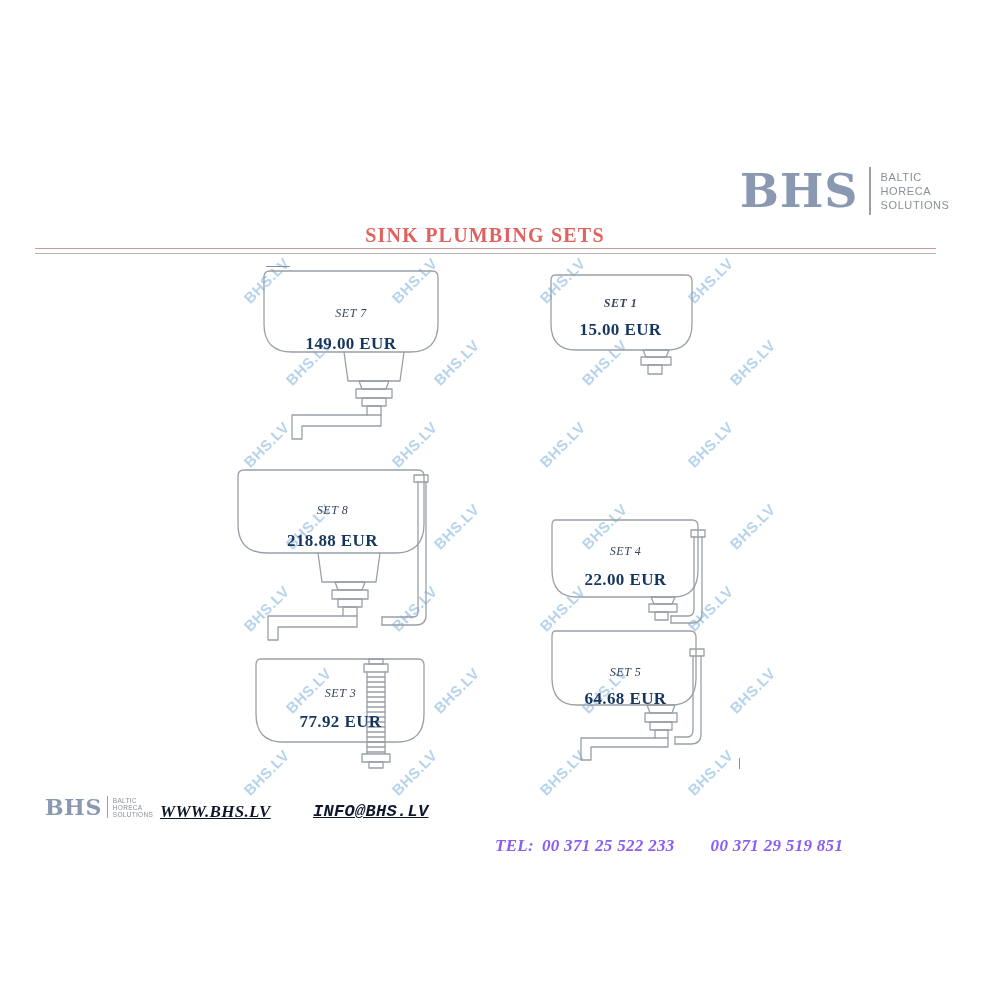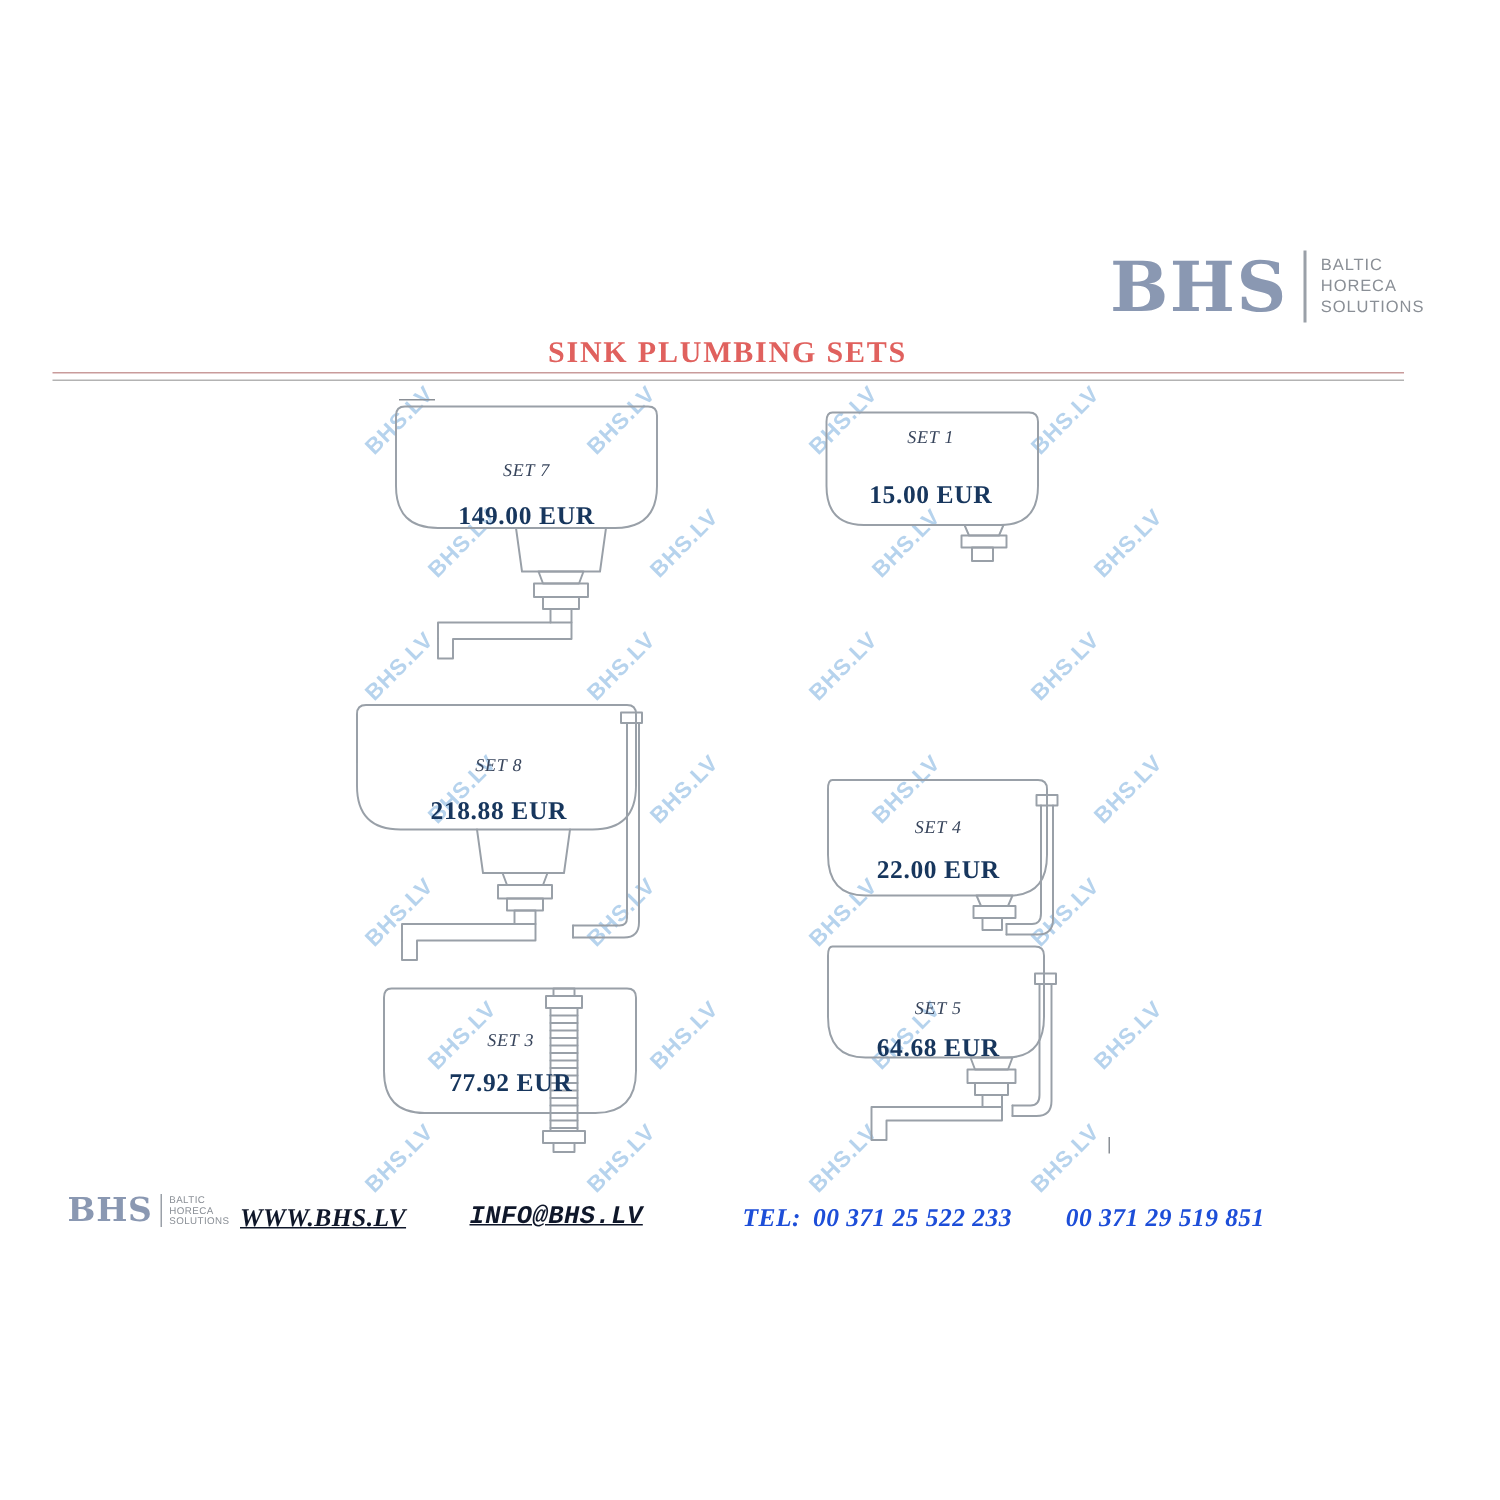--- a/index.html
+++ b/index.html
@@ -37,22 +37,22 @@
   .stray{position:absolute;background:#8a8f96;z-index:2;}
 
   
   #footer-logo{position:absolute;top:795px;left:45px;display:flex;align-items:center;gap:5px;z-index:3;}
   #footer-logo .bhs{font:bold 22px "DejaVu Serif",serif;color:#8a98b2;letter-spacing:.5px;line-height:24px;}
   #footer-logo .logo-div{width:1px;height:22px;background:#9aa0a8;}
   #footer-logo .tagline{font-family:"Liberation Sans",sans-serif;font-size:6.5px;line-height:7px;
       color:#8a8f96;letter-spacing:.3px;}
   .footer-link{position:absolute;z-index:3;font:bold italic 17px "Liberation Serif",serif;
       color:#0f172a;text-decoration:underline;letter-spacing:.3px;cursor:pointer;}
-  #footer-tel{position:absolute;top:802px;left:495px;z-index:3;
-      font:bold italic 17px "Liberation Serif",serif;color:#1d4ed8;letter-spacing:.3px;white-space:nowrap;}
+  #footer-tel{position:absolute;top:836px;left:495px;z-index:3;
+      font:bold italic 17px "Liberation Serif",serif;color:#8b5cf6;letter-spacing:.3px;white-space:nowrap;}
   #footer-tel .tel-sep{display:inline-block;width:36px;}
   #footer-tel .tel-gap{display:inline-block;width:8px;}
 </style>
 </head>
 <body>
 
 <div id="page">
 
   <div id="wm-layer">
       <span class="wm" style="left: 238px; top: 272px;">BHS.LV</span>
@@ -147,21 +147,21 @@
     <div class="price" style="top:56px;">77.92 EUR</div>
   </div>
 
   <div class="card" style="left:543px;top:272px;width:155px;height:105px;">
     <svg viewBox="0 0 155 105" width="155" height="105">
       <path d="M12,3 H143 Q149,3 149,9 V52 Q149,78 124,78 H33 Q8,78 8,52 V9 Q8,3 12,3 Z"></path>
       <path d="M100,78 H126 L123,85 H103 Z"></path>
       <rect x="98" y="85" width="30" height="8"></rect>
       <rect x="105" y="93" width="14" height="9"></rect>
     </svg>
-    <div class="set-label" style="top:12px;">SET 1</div>
+    <div class="set-label" style="top:24px;font-weight:bold;">SET 1</div>
     <div class="price" style="top:48px;">15.00 EUR</div>
   </div>
 
 
   <div class="card" style="left:543px;top:517px;width:165px;height:115px;">
     <svg viewBox="0 0 165 115" width="165" height="115">
       <path d="M12,3 H149 Q155,3 155,9 V53 Q155,80 130,80 H34 Q9,80 9,53 V9 Q9,3 12,3 Z"></path>
       <path d="M108,80 H132 L129,87 H111 Z"></path>
       <rect x="106" y="87" width="28" height="8"></rect>
       <rect x="112" y="95" width="13" height="8"></rect>

